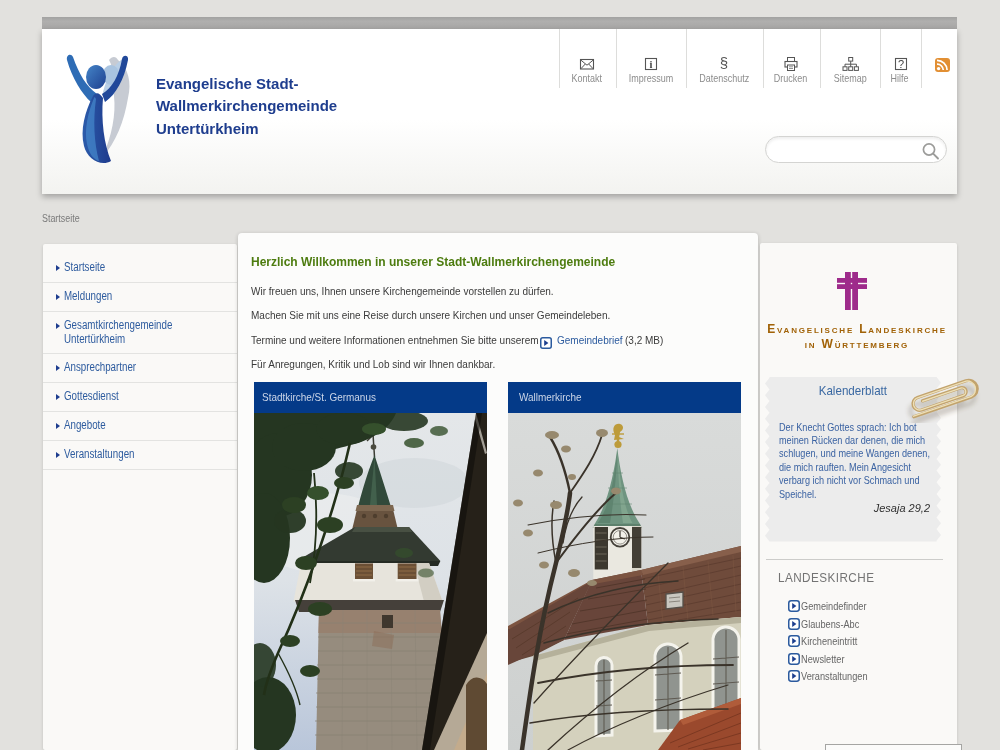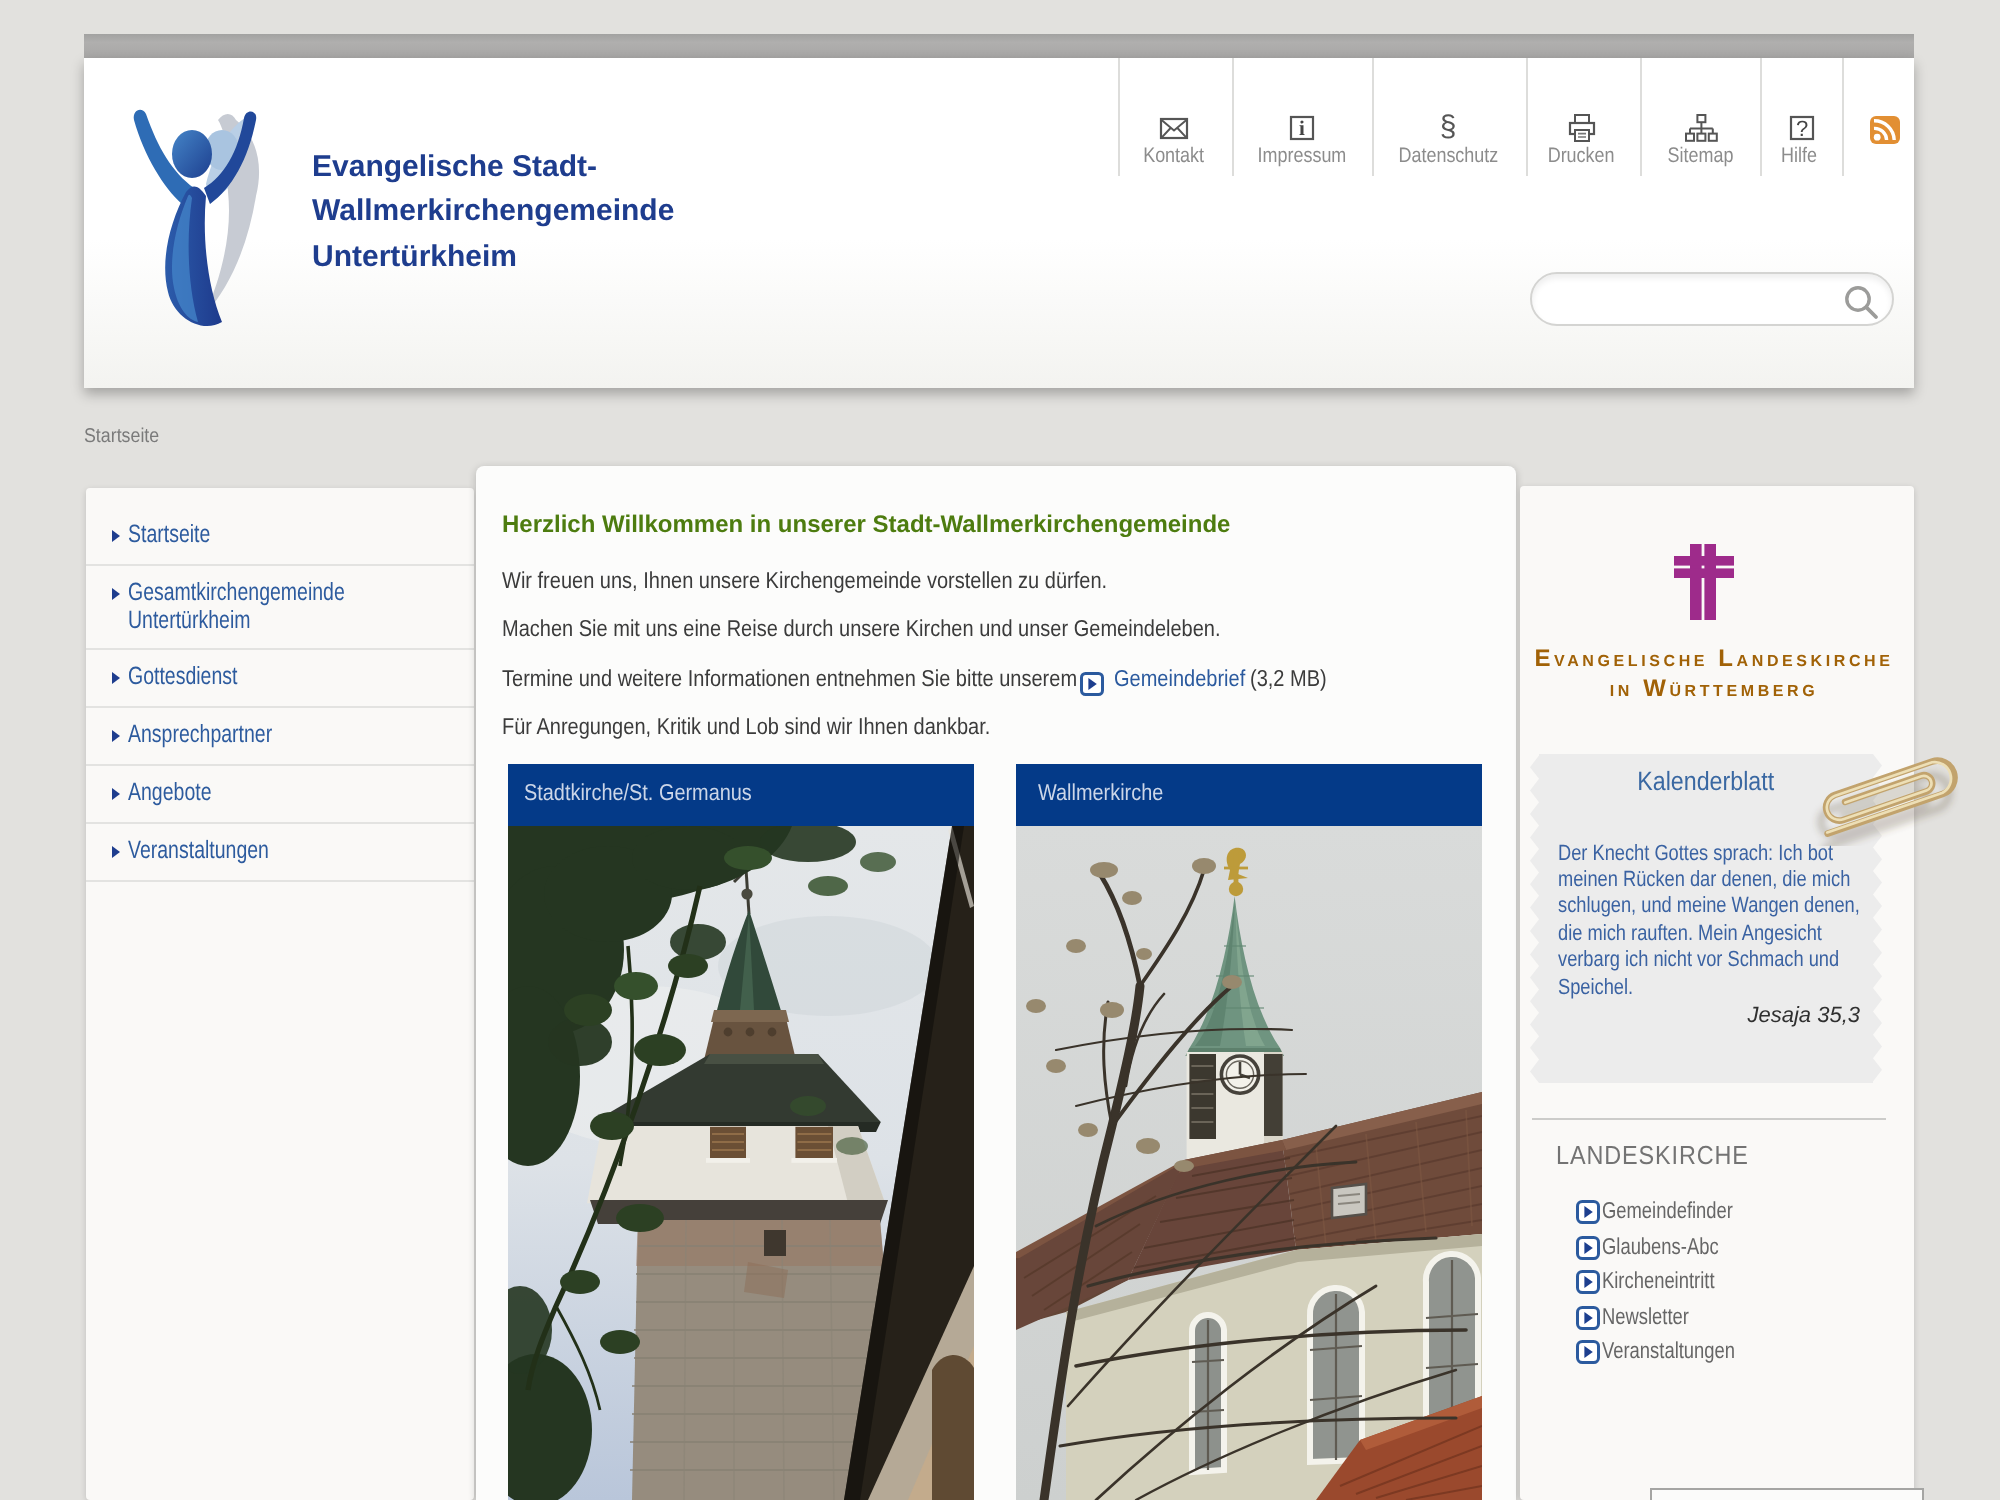--- a/index.html
+++ b/index.html
@@ -121,28 +121,31 @@
       <circle cx="11" cy="10.5" r="5.6" fill="none" stroke="#9c9c9a" stroke-width="1.7"></circle>
       <path d="M15.2 14.7 L20 19.5" stroke="#9c9c9a" stroke-width="1.9" stroke-linecap="round"></path>
     </svg></div>
 <div id="search" class="abs"></div>
 <div id="crumb" class="abs"><span class="nw" style="transform:scaleX(.89)">Startseite</span></div>
 <div id="menu" class="abs">
     <ul>
 <li>
         <span>Startseite</span>
       </li>
+<li>
+        <span>Meldungen</span>
+      </li>
 <li class="two">
         <span>Gesamtkirchengemeinde<br>Untertürkheim</span>
       </li>
 <li>
+        <span>Ansprechpartner</span>
+      </li>
+<li>
         <span>Gottesdienst</span>
-      </li>
-<li>
-        <span>Ansprechpartner</span>
       </li>
 <li>
         <span>Angebote</span>
       </li>
 <li>
         <span>Veranstaltungen</span>
       </li>
 </ul>
   </div>
 <div id="content" class="abs"></div>
@@ -400,21 +403,21 @@
 <div id="kbox" class="abs"></div>
 <div id="ktitle" class="abs"><span>Kalenderblatt</span></div>
 <div id="verse" class="abs">
     <span class="nw">Der Knecht Gottes sprach: Ich bot</span>
     <span class="nw">meinen Rücken dar denen, die mich</span>
     <span class="nw">schlugen, und meine Wangen denen,</span>
     <span class="nw">die mich rauften. Mein Angesicht</span>
     <span class="nw">verbarg ich nicht vor Schmach und</span>
     <span class="nw">Speichel.</span>
   </div>
-<div id="jesaja" class="abs">Jesaja 35,3</div>
+<div id="jesaja" class="abs">Jesaja 29,2</div>
 <div id="clip" class="abs" style="left:899px;top:371px"><svg width="96" height="52" viewBox="0 0 96 52">
 <defs>
         <filter id="blur1" x="-30%" y="-30%" width="160%" height="160%">
           <feGaussianBlur stdDeviation="1.6"></feGaussianBlur>
         </filter>
       </defs>
 <g transform="translate(48,26) rotate(-19) scale(1.22) translate(-36,-9)">
 <path d="M5,15.5 L55,15.5 A7,7 0 0 0 55,1.5 L13,1.5 A5.4,5.4 0 0 0 13,12.3 L49,12.3 A3.4,3.4 0 0 0 49,5.5 L16,5.5" fill="none" stroke="rgba(80,70,50,.28)" stroke-width="2.8" filter="url(#blur1)" transform="translate(-4,5)"></path>
 <path d="M5,15.5 L55,15.5 A7,7 0 0 0 55,1.5 L13,1.5 A5.4,5.4 0 0 0 13,12.3 L49,12.3 A3.4,3.4 0 0 0 49,5.5 L16,5.5" fill="none" stroke="#c2a36d" stroke-width="2.7" stroke-linecap="round"></path>
 <path d="M5,15 L55,15 A6.7,6.7 0 0 0 55,1.8 L13,1.8 A5.1,5.1 0 0 0 13,12 L49,12 A3.1,3.1 0 0 0 49,5.8 L16,5.8" fill="none" stroke="#eddfb6" stroke-width="1.1" stroke-linecap="round"></path>

